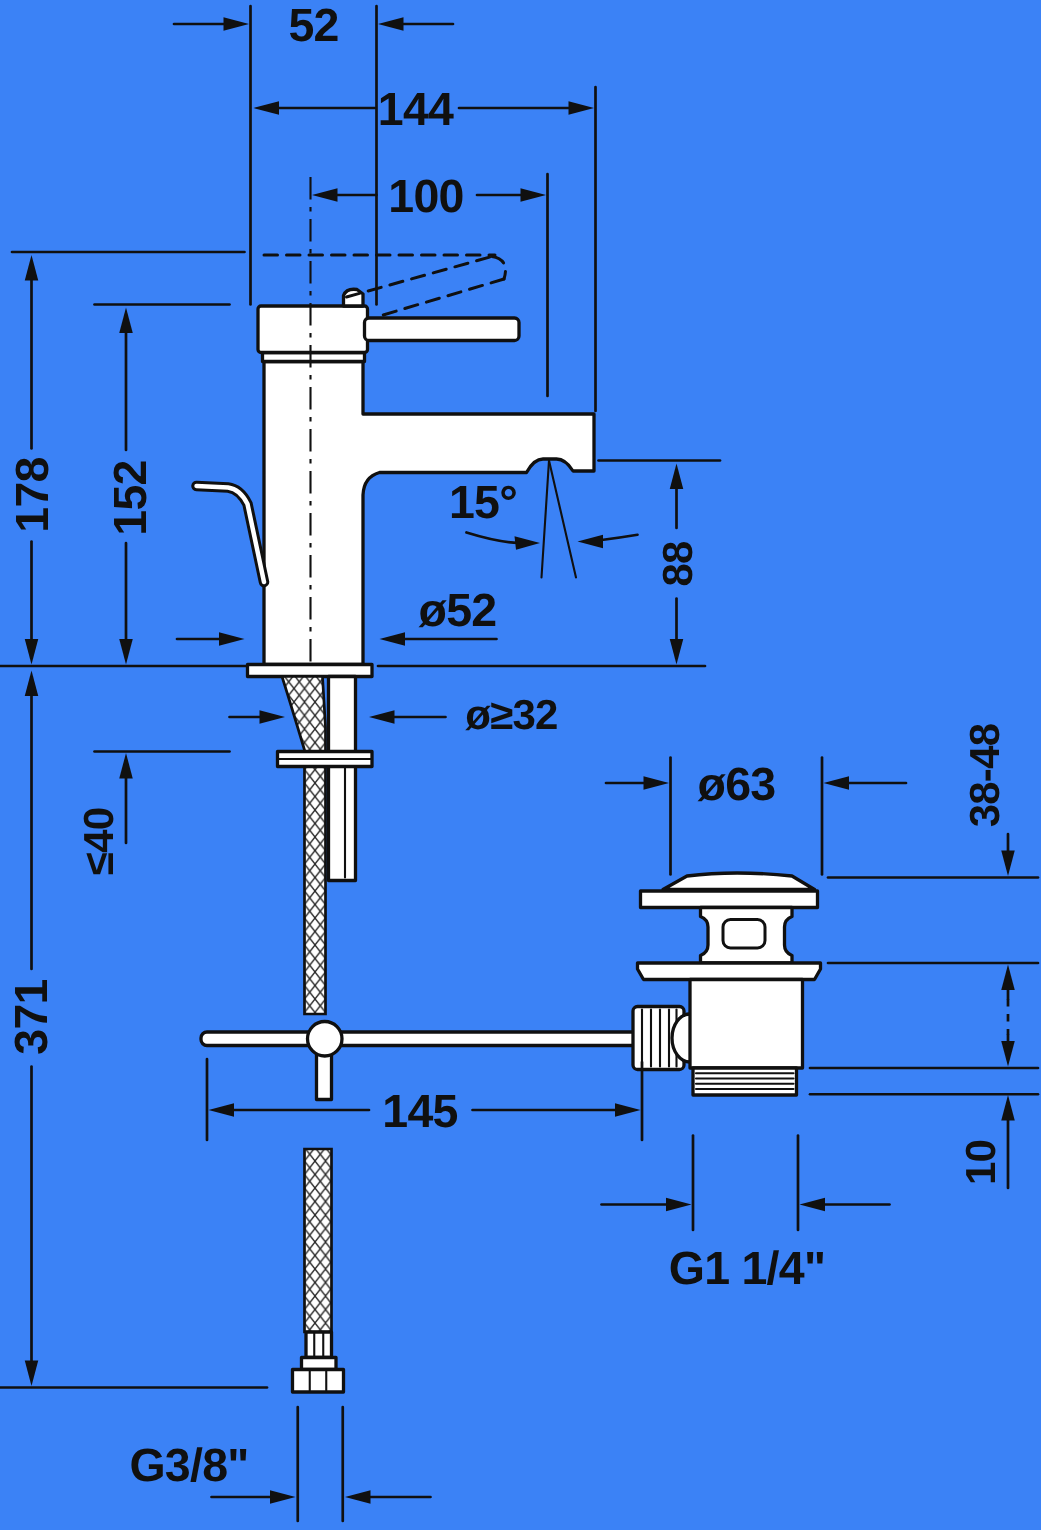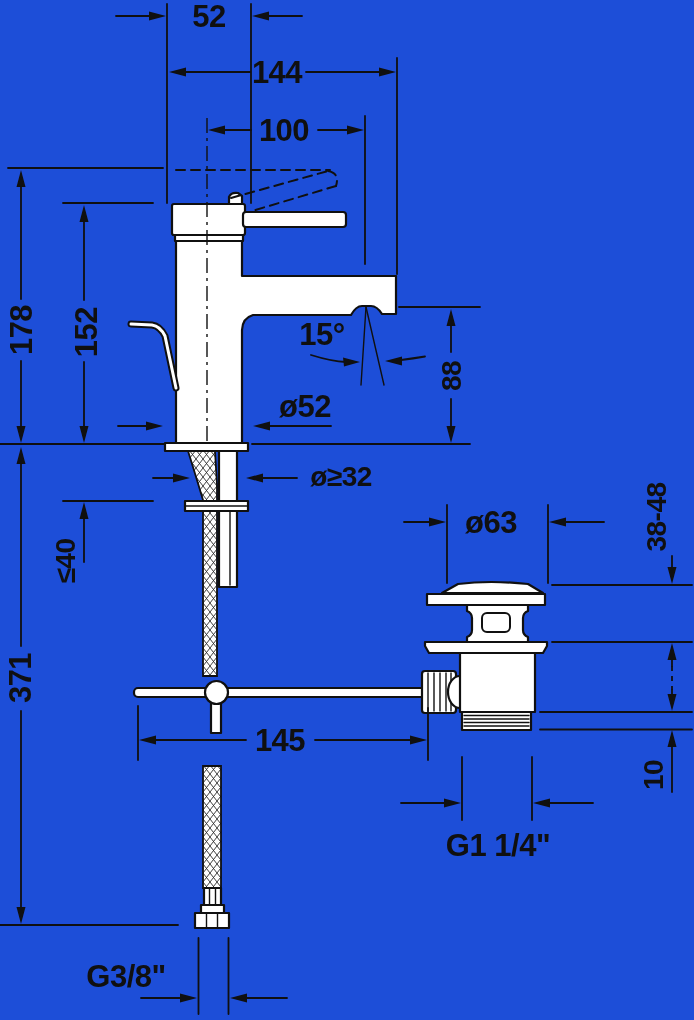--- a/index.html
+++ b/index.html
@@ -1,16 +1,16 @@
 <!DOCTYPE html>
 <html><head>
 <meta charset="utf-8">
 <style>
   html,body{margin:0;padding:0;background:#fff;}
-  .stage{width:694px;height:1020px;position:relative;background:#1d4ed8;overflow:hidden;}
+  .stage{width:694px;height:1020px;position:relative;background:#3b82f6;overflow:hidden;}
   svg{position:absolute;left:0;top:0;}
   .part{fill:#ffffff;stroke:#101010;stroke-width:2.2;stroke-linejoin:round;stroke-linecap:round;}
   .thin{fill:none;stroke:#101010;stroke-width:1.4;stroke-linecap:round;}
   .dim{fill:none;stroke:#101010;stroke-width:1.8;stroke-linecap:round;}
   .arr{fill:#101010;stroke:none;}
   .dash{fill:none;stroke:#101010;stroke-width:2;stroke-dasharray:9 6;stroke-linecap:round;}
   .cdash{fill:none;stroke:#101010;stroke-width:1.4;stroke-dasharray:15 5 3 5;}
   .ddash{fill:none;stroke:#101010;stroke-width:1.8;stroke-dasharray:5 5;}
   text{font-family:"Liberation Sans",sans-serif;font-weight:bold;font-size:31px;fill:#101010;
        letter-spacing:-0.5px;text-anchor:middle;}

